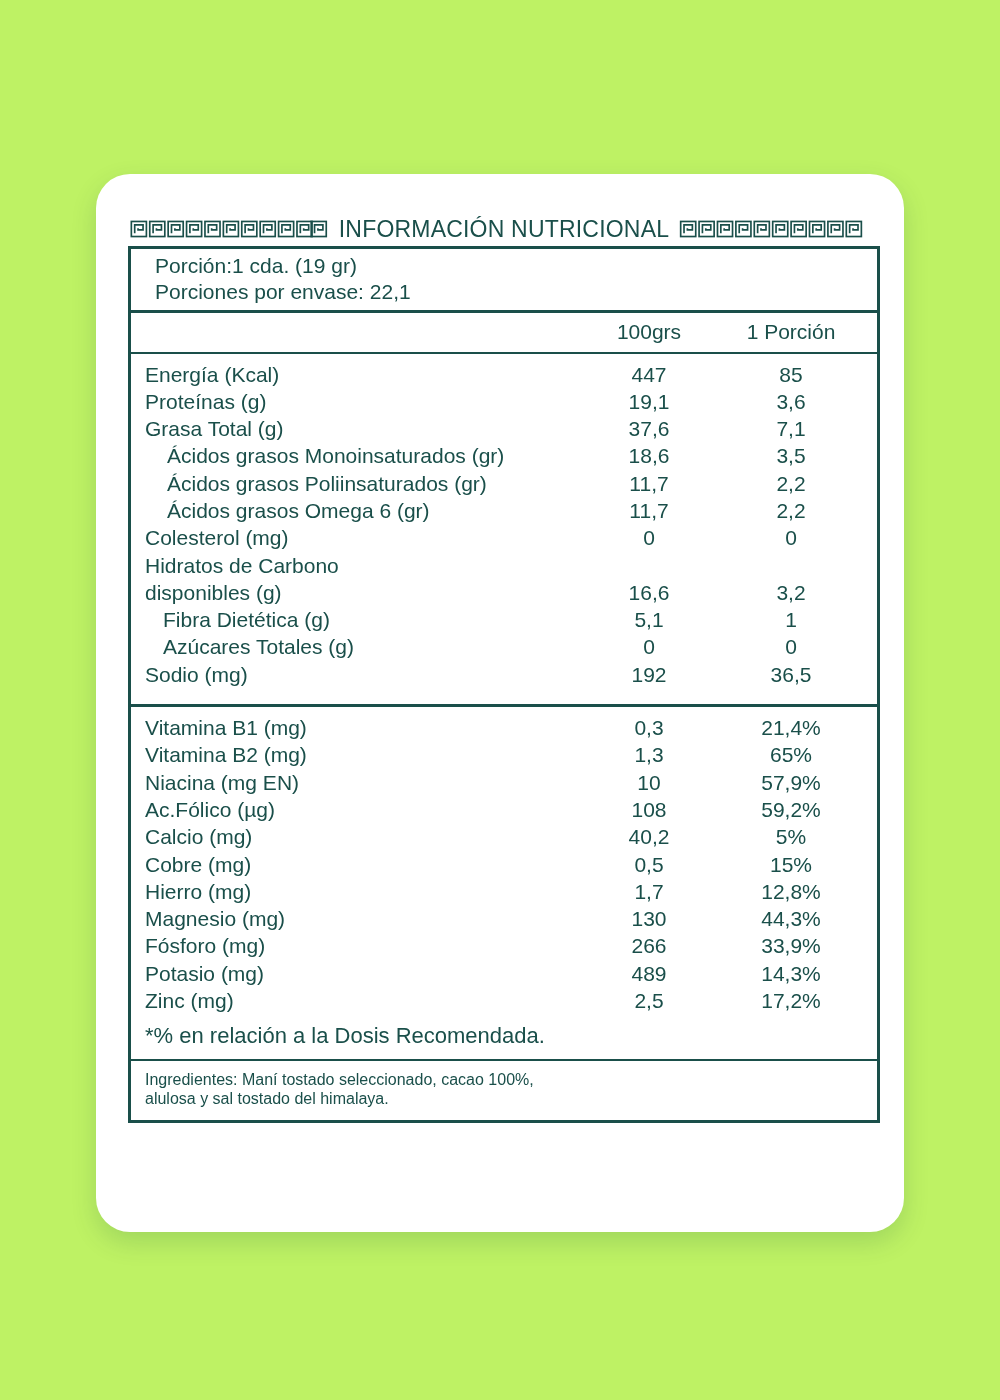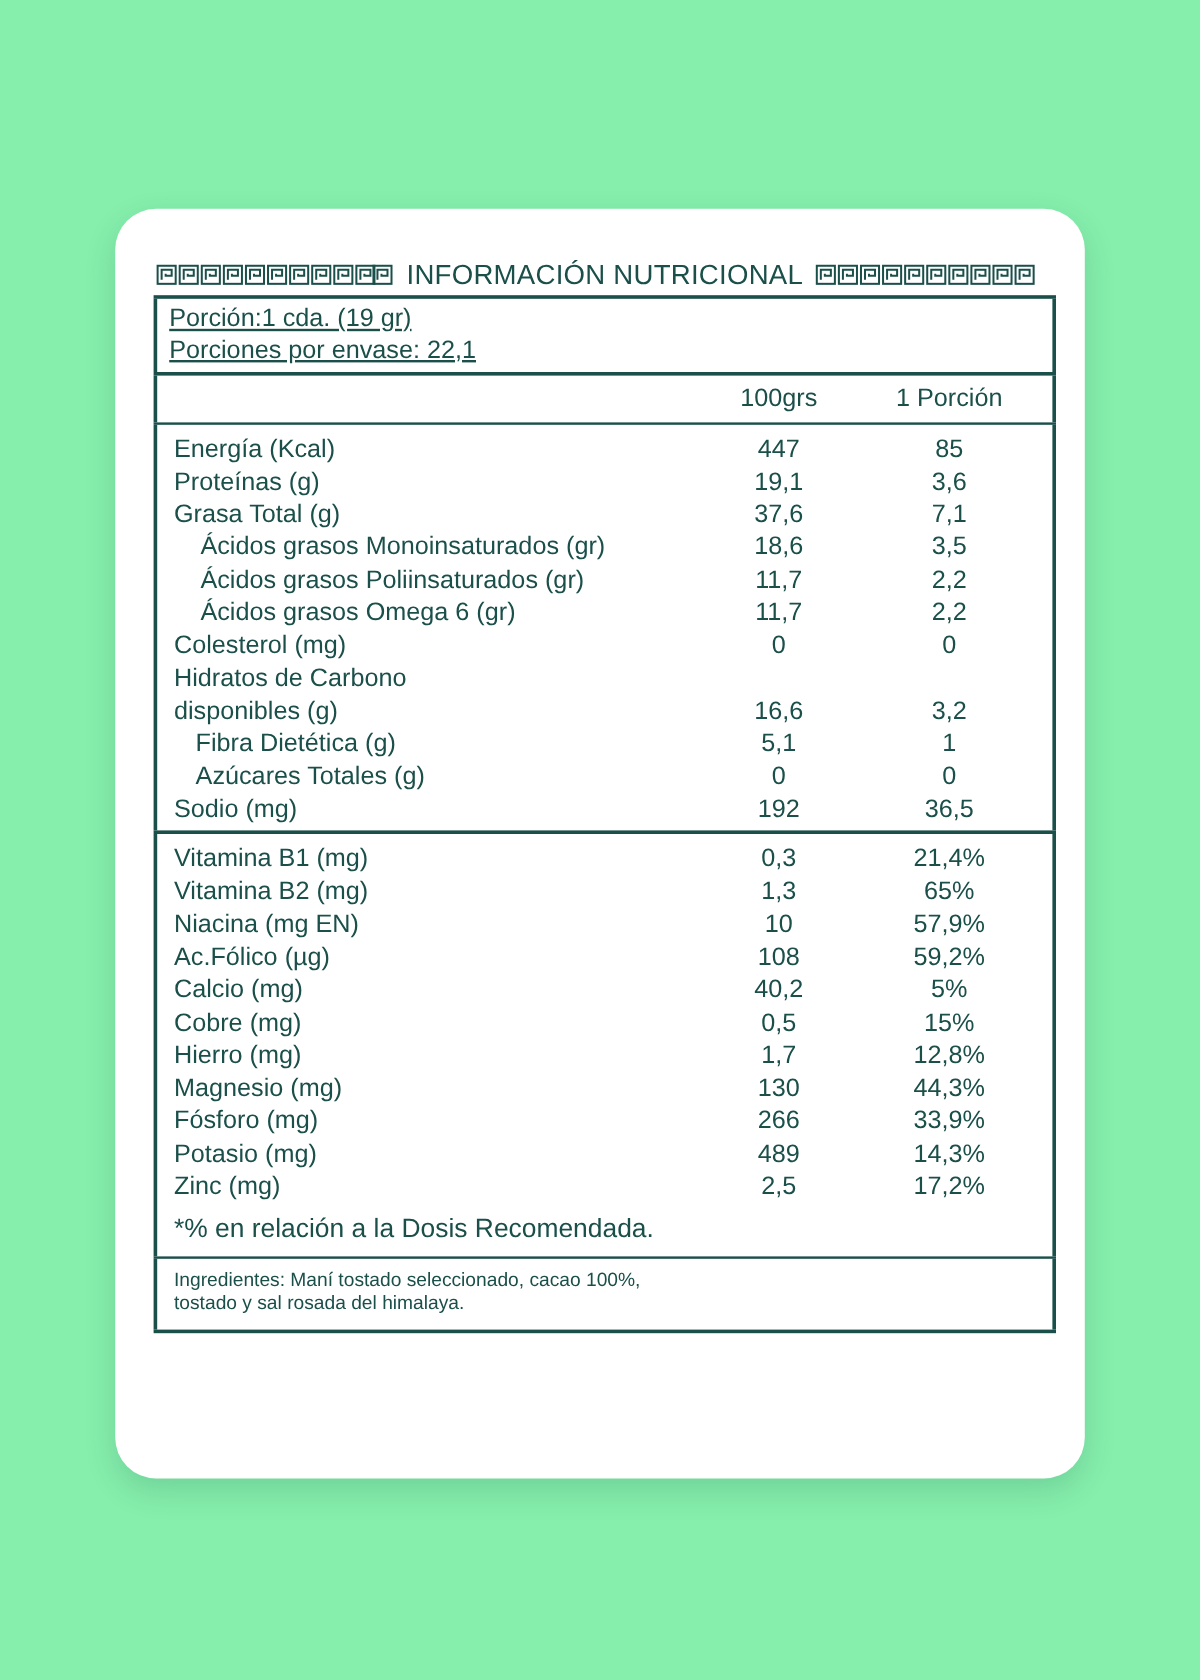--- a/index.html
+++ b/index.html
@@ -11,21 +11,21 @@
     width: 1000px;
     height: 1400px;
     font-family: "Liberation Sans", sans-serif;
     -webkit-font-smoothing: antialiased;
   }
 
   .page {
     position: relative;
     width: 1000px;
     height: 1400px;
-    background: #86efac;
+    background: #bef264;
   }
 
   
   .card {
     position: absolute;
     left: 96px;
     top: 174px;
     width: 808px;
     height: 1058px;
     background: #ffffff;
@@ -68,22 +68,21 @@
   .rule-thin {
     border-top: 2px solid #1a4f4a;
   }
 
   .box {
     border-left: 3px solid #1a4f4a;
     border-right: 3px solid #1a4f4a;
   }
 
   .pad {
-    padding: 4px 14px 6px 10px;
-    text-decoration: underline;
+    padding: 4px 14px 6px 24px;
   }
 
   .serving {
     font-size: 21px;
     line-height: 1.22;
     color: #1a4f4a;
   }
 
   
   table {
@@ -112,21 +111,21 @@
   .indent1 td.name { padding-left: 36px; }
   .indent2 td.name { padding-left: 32px; }
 
   .colhdr td, .colhdr th {
     font-size: 21px;
     padding-top: 5px;
     padding-bottom: 6px;
   }
 
   .sect-pad-top tr:first-child td { padding-top: 7px; }
-  .sect-pad-bot tr:last-child td { padding-bottom: 4px; }
+  .sect-pad-bot tr:last-child td { padding-bottom: 16px; }
 
   .note {
     font-size: 22px;
     padding: 9px 14px 10px 14px;
     color: #1a4f4a;
   }
 
   .ingredients {
     font-size: 16px;
     line-height: 1.14;
@@ -391,19 +390,19 @@
             </tr>
           </tbody>
       </table>
       <div class="note">*% en relación a la Dosis Recomendada.</div>
     </div>
     <div class="rule-thin"></div>
 
     <div class="box">
       <div class="ingredients">
         <div>Ingredientes: Maní tostado seleccionado, cacao 100%,</div>
-        <div>tostado y sal rosada del himalaya.</div>
+        <div>alulosa y sal tostado del himalaya.</div>
       </div>
     </div>
     <div class="rule"></div>
 
   </div>
 </div>
 
 </body></html>

